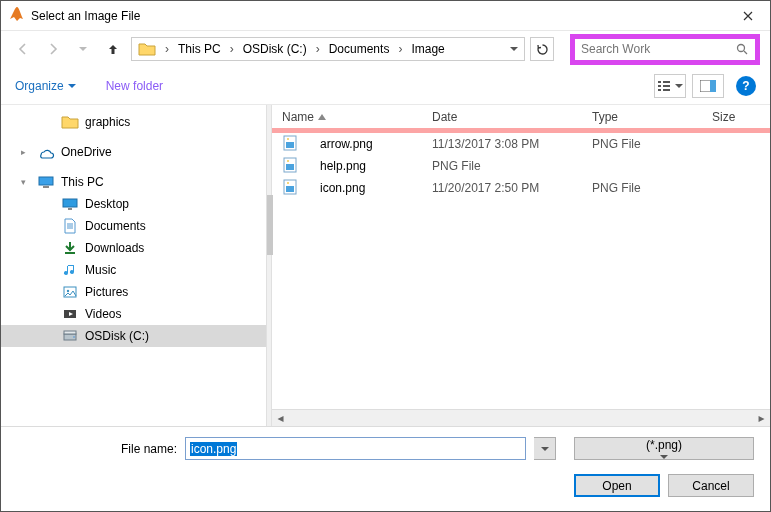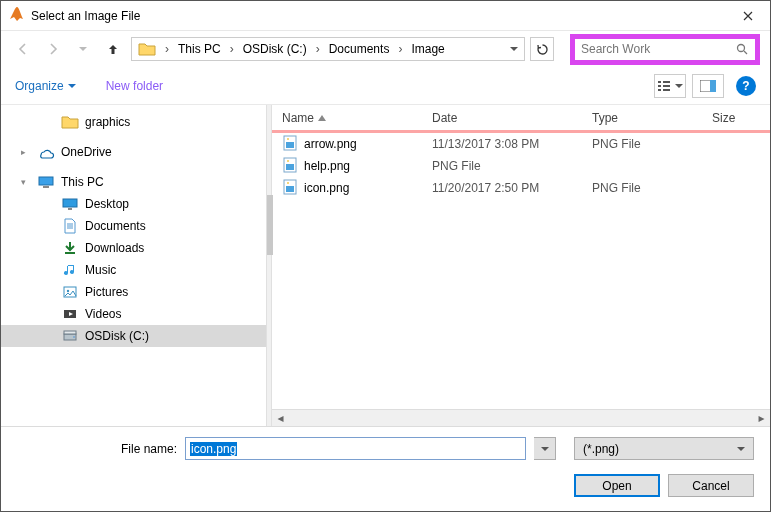--- a/index.html
+++ b/index.html
@@ -29,43 +29,43 @@
 .main { flex:1; display:flex; min-height:0; }
 .tree { width:265px; overflow:auto; padding:6px 0; }
 .tree-item { height:22px; display:flex; align-items:center; padding-left:20px; gap:6px; }
 .tree-item.indent { padding-left:44px; }
 .tree-item.selected { background:#d9d9d9; }
 .tree-item .arrow { width:10px; color:#888; font-size:9px; }
 .tree .icon { width:18px; height:16px; display:flex; align-items:center; justify-content:center; }
 .divider { width:6px; background:#f0f0f0; border-left:1px solid #e0e0e0; border-right:1px solid #e0e0e0; position:relative; }
 .divider .thumb { position:absolute; top:90px; width:6px; height:60px; background:#c8c8c8; }
 .filelist { flex:1; display:flex; flex-direction:column; position:relative; }
-.cols { height:28px; display:flex; align-items:center; border-bottom:3px solid #fca5a5; color:#444; }
+.cols { height:28px; display:flex; align-items:center; border-bottom:5px solid #fca5a5; color:#444; }
 .cols > div { padding:0 10px; }
 .col-name { width:150px; display:flex; align-items:center; gap:4px; }
 .col-date { width:160px; }
 .col-type { width:120px; }
 .col-size { flex:1; }
 .rows { flex:1; overflow:auto; }
 .row { height:22px; display:flex; align-items:center; }
 .row > div { padding:0 10px; }
-.row .rname { width:150px; display:flex; align-items:center; gap:6px; color:#000; }
+.row .rname { width:150px; display:flex; align-items:center; gap:22px; color:#000; }
 .row .rdate { width:160px; color:#555; }
 .row .rtype { width:120px; color:#555; }
 .file-icon { width:16px; height:16px; }
 .hscroll { height:17px; background:#f0f0f0; border-top:1px solid #ddd; display:flex; align-items:center; }
 .hscroll .arrow { width:17px; height:17px; display:flex; align-items:center; justify-content:center; color:#666; }
 .hscroll .track { flex:1; }
 .bottom { border-top:1px solid #dcdcdc; background:#fff; padding:10px 16px 14px; }
 .fn-row { display:flex; align-items:center; gap:8px; }
 .fn-label { width:160px; text-align:right; }
 .fn-input { flex:1; height:23px; border:1px solid #7a9fcf; padding:0 4px; display:flex; align-items:center; }
 .fn-input .seltext { background:#0078d7; color:#fff; padding:0 1px; }
 .fn-drop { width:22px; height:23px; border:1px solid #adadad; border-left:none; background:#e1e1e1; display:flex;align-items:center;justify-content:center; }
-.filter { width:180px; height:23px; border:1px solid #adadad; background:#e1e1e1; margin-left:10px; display:flex; align-items:center; padding:0 8px; justify-content:space-between; }
+.filter { width:180px; height:23px; border:1px solid #adadad; background:#e1e1e1; margin-left:10px; display:flex; align-items:center; padding:0 8px; justify-content:space-between;flex-direction:column; }
 .btn-row { display:flex; justify-content:flex-end; gap:8px; margin-top:14px; }
 .btn { width:86px; height:23px; border:1px solid #adadad; background:#e1e1e1; display:flex; align-items:center; justify-content:center; }
 .btn.primary { border:1px solid #0078d7; box-shadow: inset 0 0 0 1px #0078d7; }
 .tri-down { width:0; height:0; border-left:4px solid transparent; border-right:4px solid transparent; border-top:4px solid #555; display:inline-block; }
 </style>
 </head>
 <body>
 
 <div class="titlebar">
   <span>

